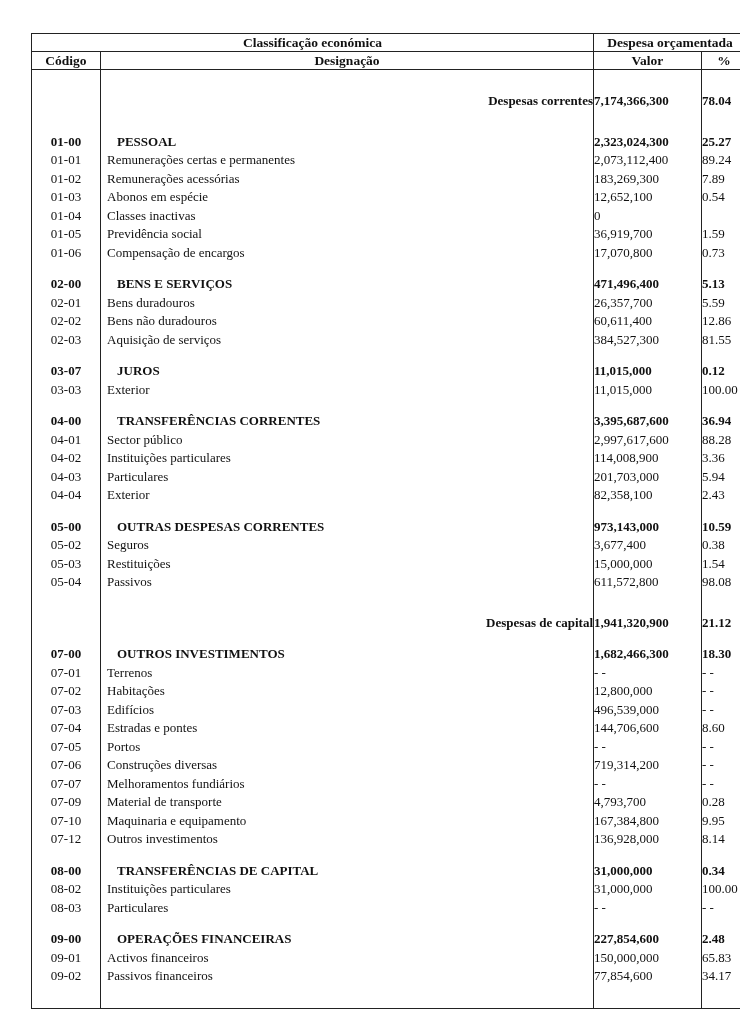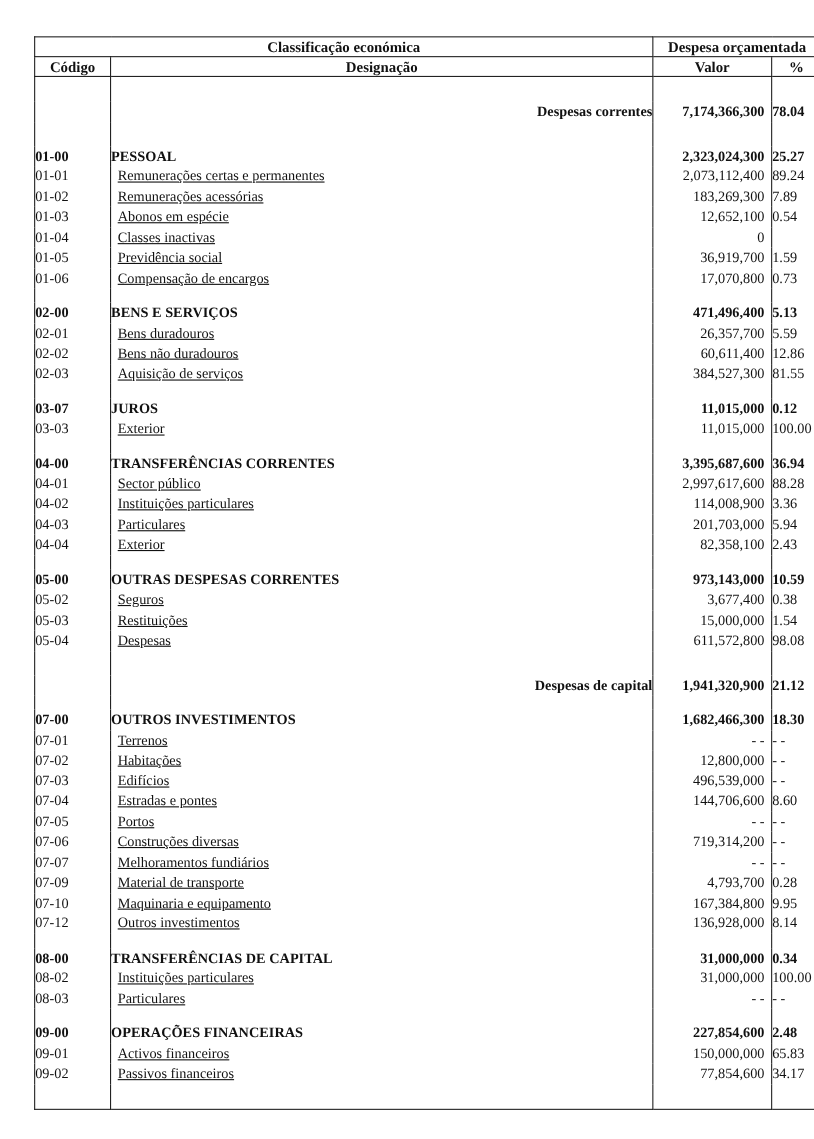--- a/index.html
+++ b/index.html
@@ -7,24 +7,24 @@
          font-family: "Liberation Serif", "DejaVu Serif", serif; color: #111; }
   .sheet { position: absolute; left: 31px; top: 7px; width: 715px; margin-top: 26px; }
   table { border-collapse: collapse; width: 715px; table-layout: fixed; }
   col.c-code { width: 69px; }
   col.c-desc { width: 493px; }
   col.c-val  { width: 108px; }
   col.c-pct  { width: 45px; }
   th { font-weight: bold; font-size: 13.5px; border: 1.5px solid #222; padding: 0; height: 17px; line-height: 17px; text-align: center; }
   td { font-size: 13px; padding: 0; height: 18.5px; line-height: 18.5px; white-space: nowrap; overflow: hidden;
        border-left: 1.5px solid #222; border-right: 1.5px solid #222; }
-  td.code { }
-  td.desc { padding-left: 0; }
-  td.desc.sub { padding-left: 6px; text-decoration: underline; }
-  td.val { text-align: right; padding-right: 6px; }
+  td.code { text-align: center; }
+  td.desc { padding-left: 16px; }
+  td.desc.sub { padding-left: 6px; }
+  td.val { padding-right: 20px; }
   td.pct { text-align: left; padding-right: 1px; }
   tr.b td { font-weight: bold; }
   tr.gap td { height: 13px; line-height: 13px; }
   tr.gap-lg td { height: 22px; }
   tr.section td.desc { text-align: right; padding-left: 0; }
   tr.last td { border-bottom: 1.5px solid #222; height: 22px; }
 </style>
 </head>
 <body>
 
@@ -212,21 +212,21 @@
           <td class="pct">0.38</td>
         </tr>
         <tr class="">
           <td class="code">05-03</td>
           <td class="desc sub">Restituições</td>
           <td class="val">15,000,000</td>
           <td class="pct">1.54</td>
         </tr>
         <tr class="">
           <td class="code">05-04</td>
-          <td class="desc sub">Despesas</td>
+          <td class="desc sub">Passivos</td>
           <td class="val">611,572,800</td>
           <td class="pct">98.08</td>
         </tr>
         <tr class="gap gap-lg">
           <td></td>
           <td></td>
           <td></td>
           <td></td>
         </tr>
         <tr class="b section">

